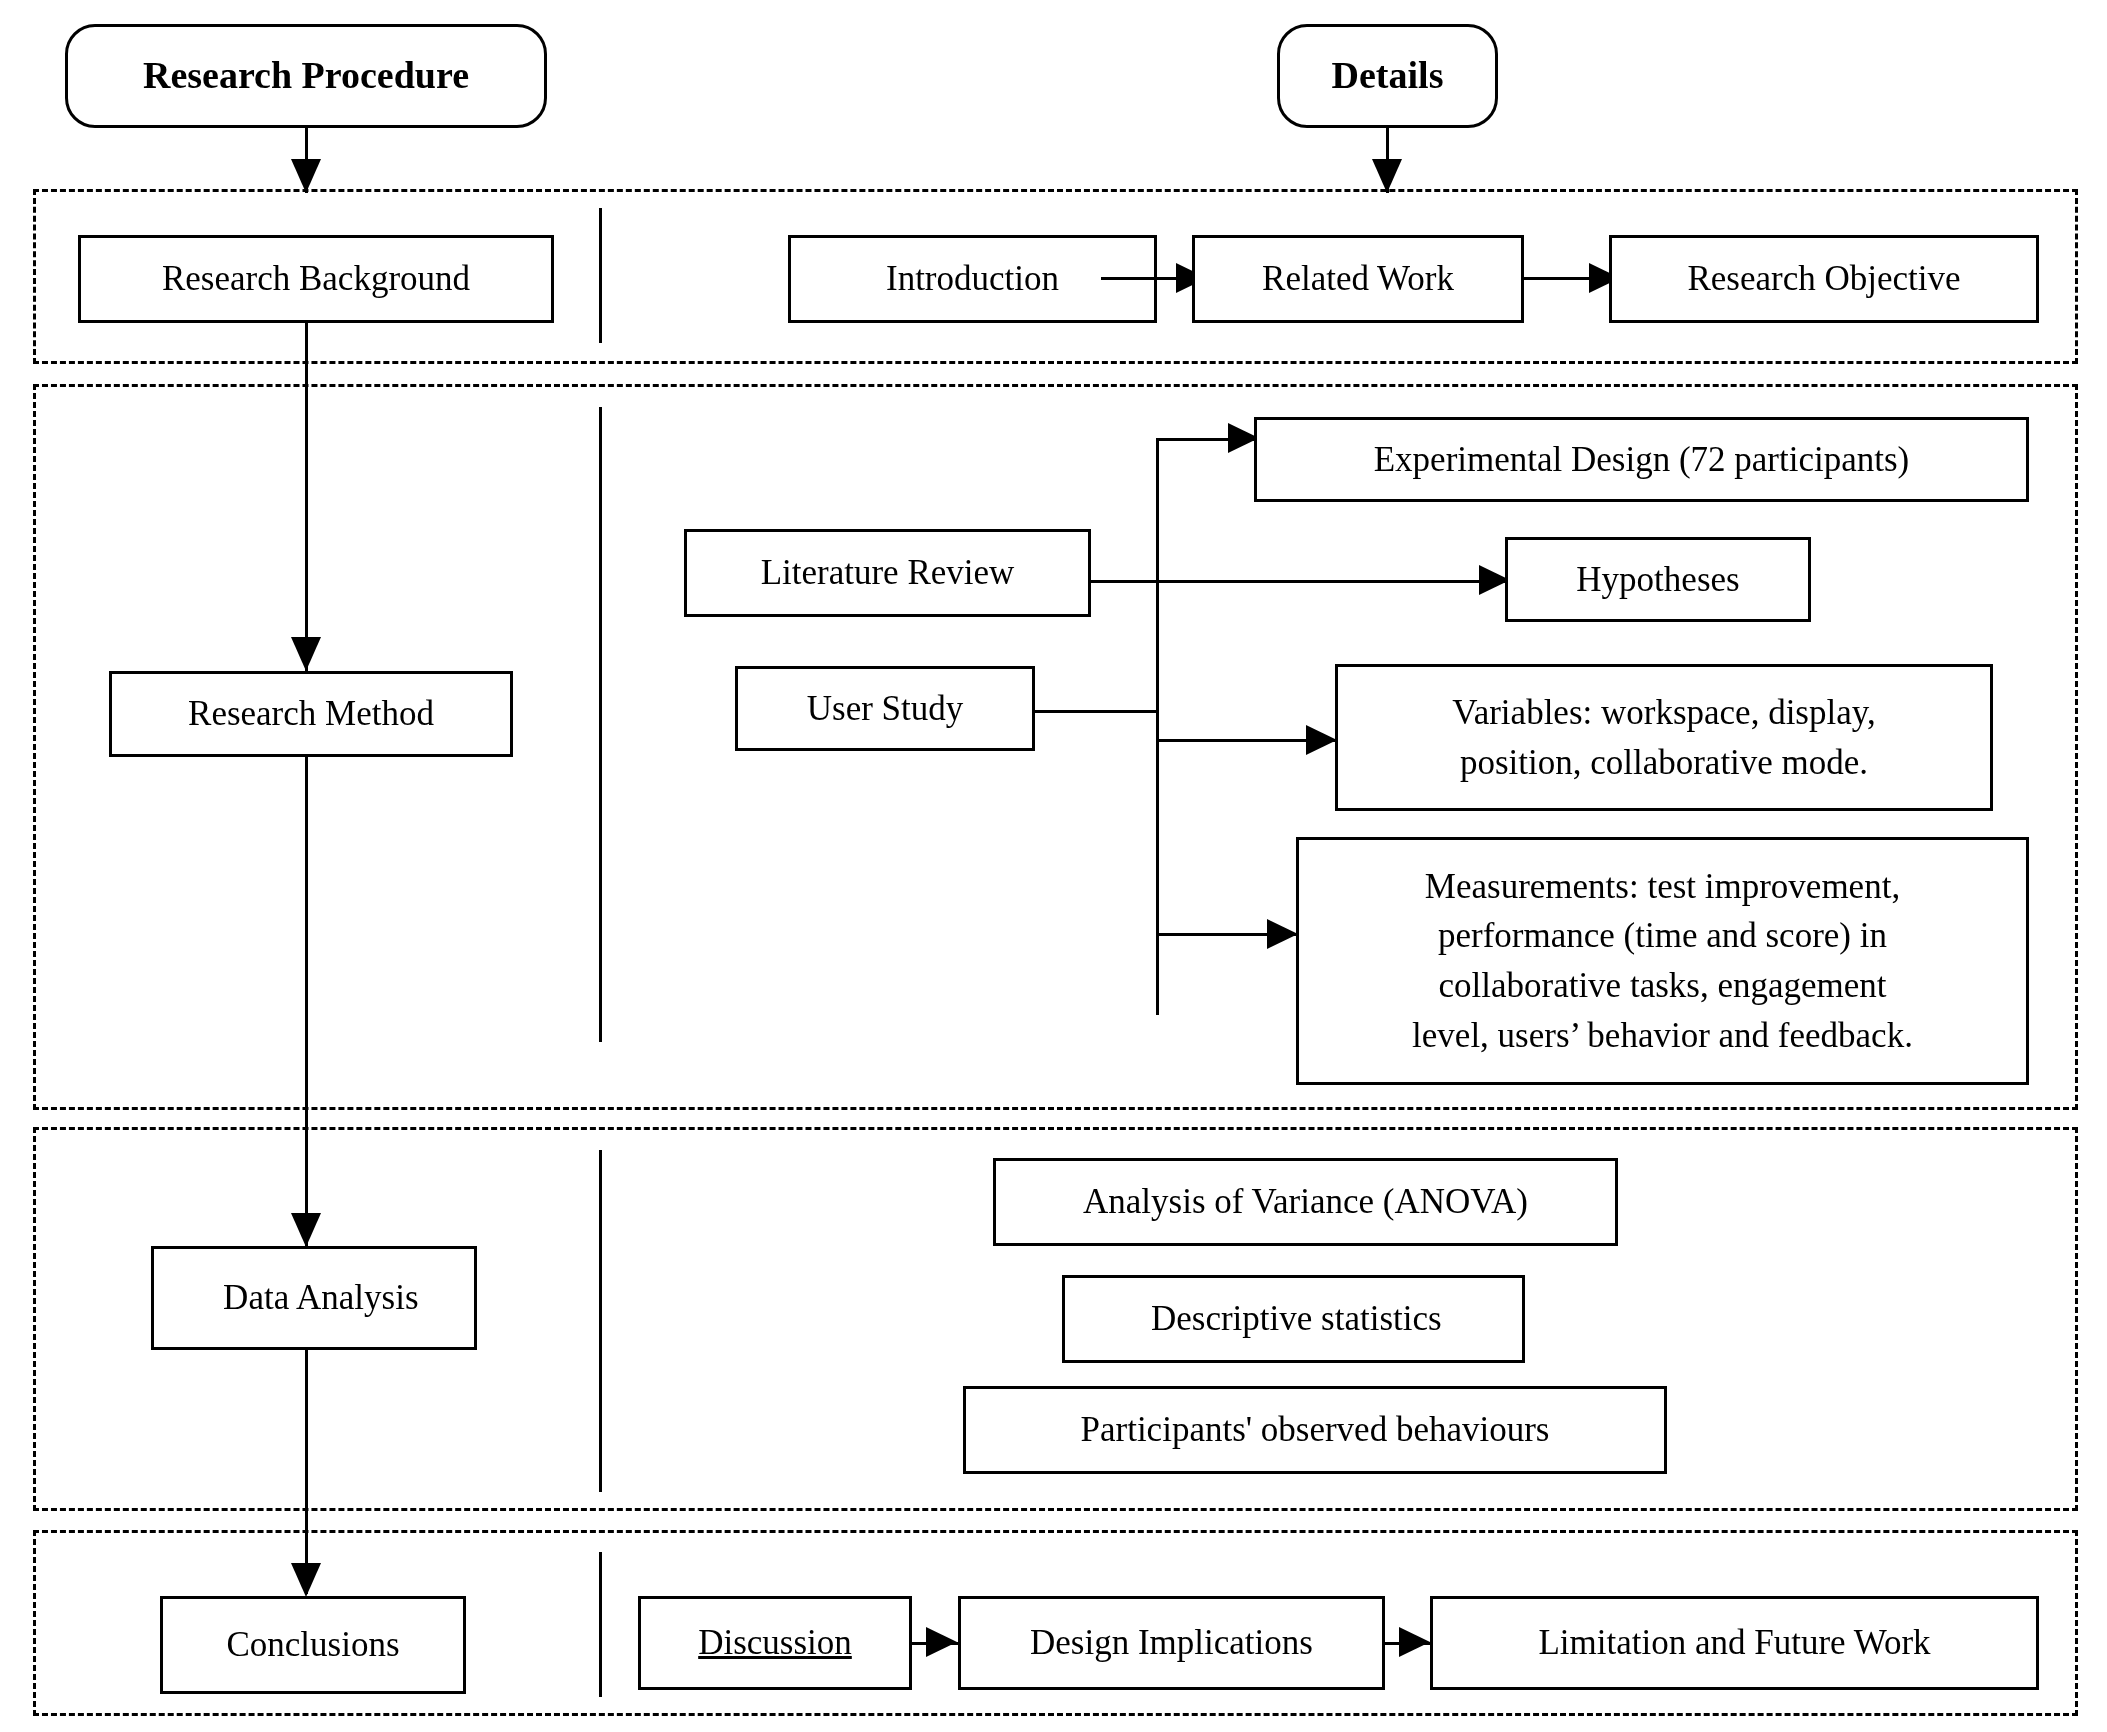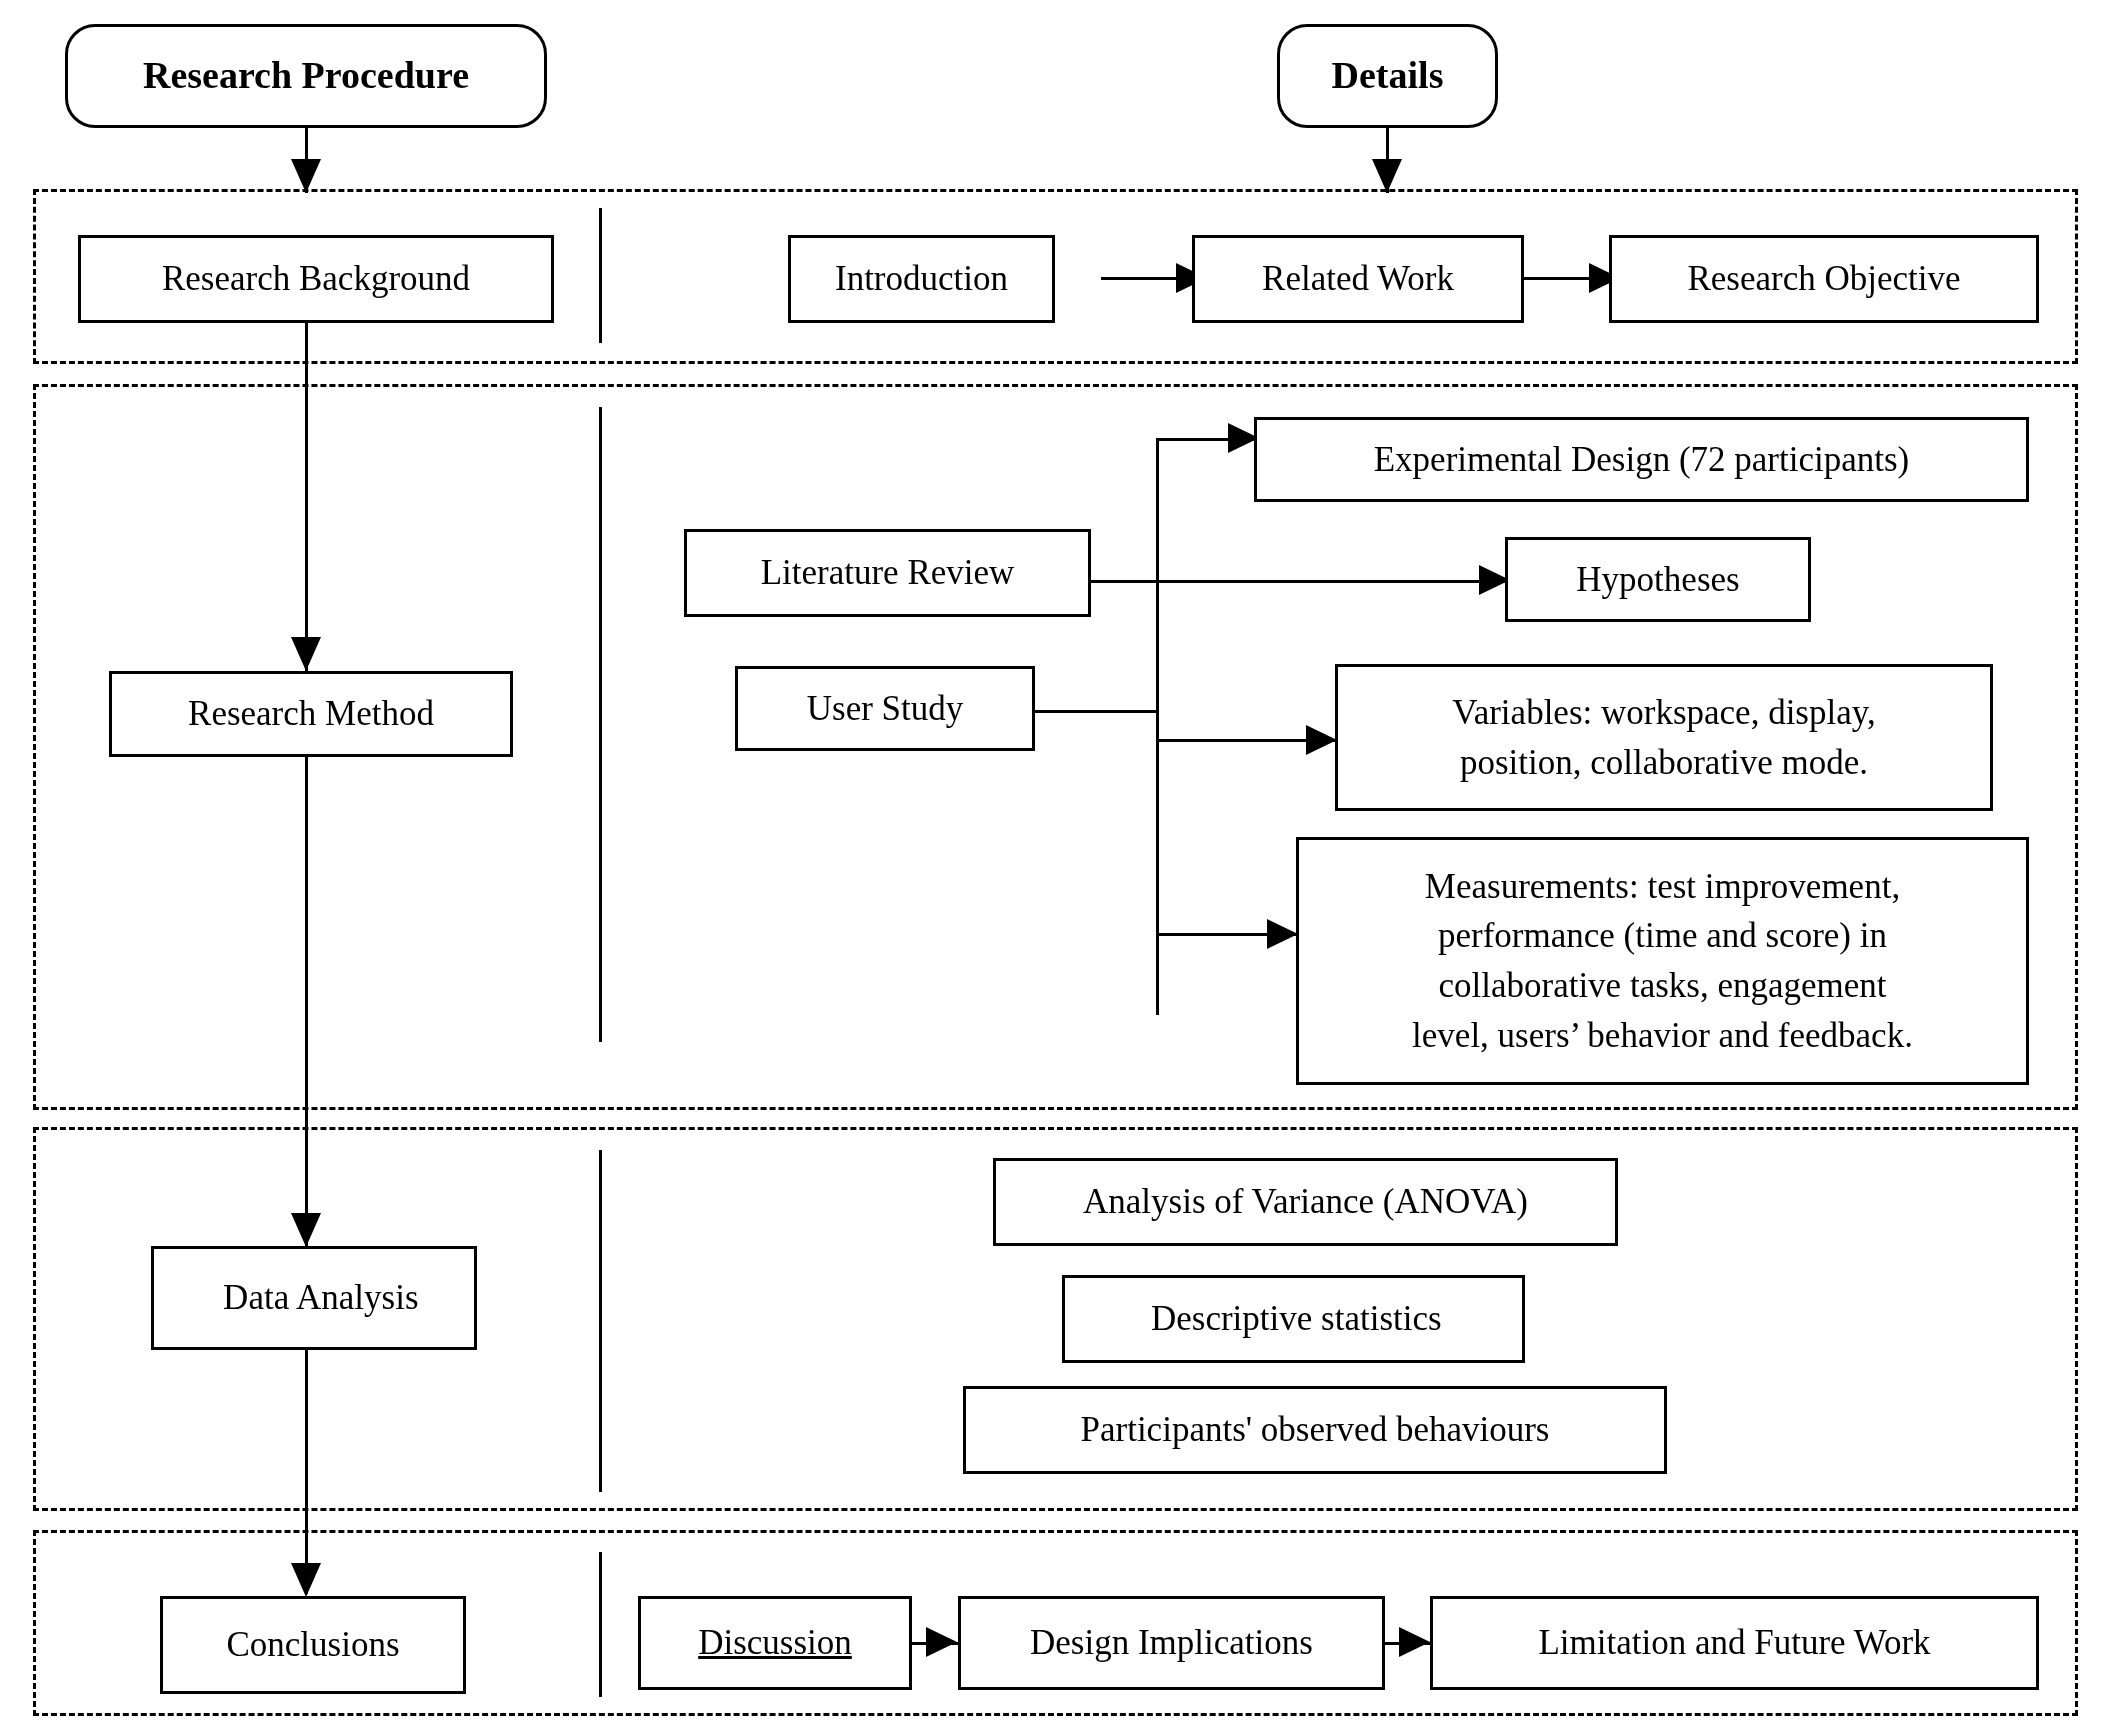--- a/index.html
+++ b/index.html
@@ -111,21 +111,21 @@
   <div class="vline" style="left:1386px; top:128px; height:65px;"></div>
   <div class="arrow-down" style="left:1372px; top:159px;"></div>
 
   <div class="section" style="left:33px; top:189px; width:2045px; height:175px;"></div>
   <div class="divider" style="left:599px; top:208px; height:135px;"></div>
 
   <div class="node" style="left:78px; top:235px; width:476px; height:88px;">
     <span>Research Background</span>
   </div>
 
-  <div class="node" style="left:788px; top:235px; width:267px; height:88px;">
+  <div class="node" style="left:788px; top:235px; width:369px; height:88px;">
     <span>Introduction</span>
   </div>
   <div class="hline" style="left:1101px; top:277px; width:88px;"></div>
   <div class="arrow-right" style="left:1176px; top:263px;"></div>
 
   <div class="node" style="left:1192px; top:235px; width:332px; height:88px;">
     <span>Related Work</span>
   </div>
   <div class="hline" style="left:1524px; top:277px; width:78px;"></div>
   <div class="arrow-right" style="left:1589px; top:263px;"></div>

